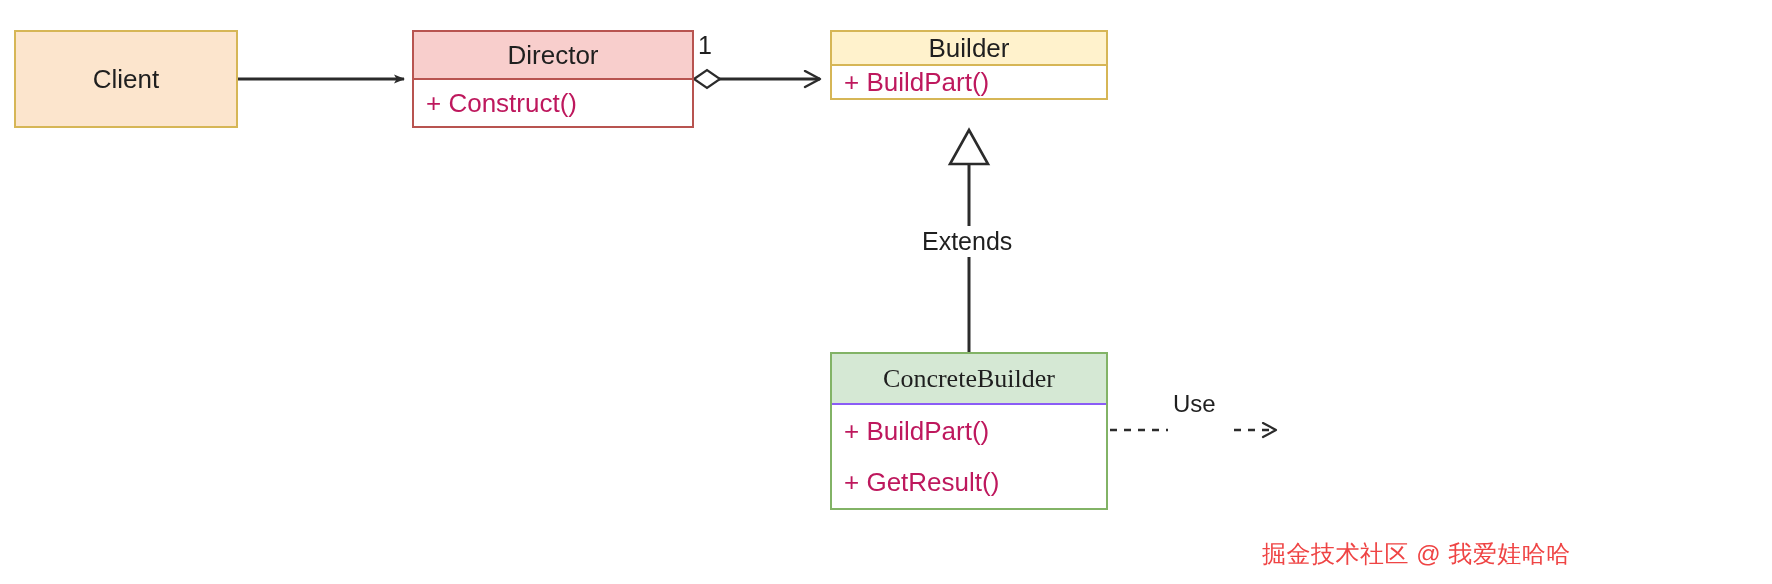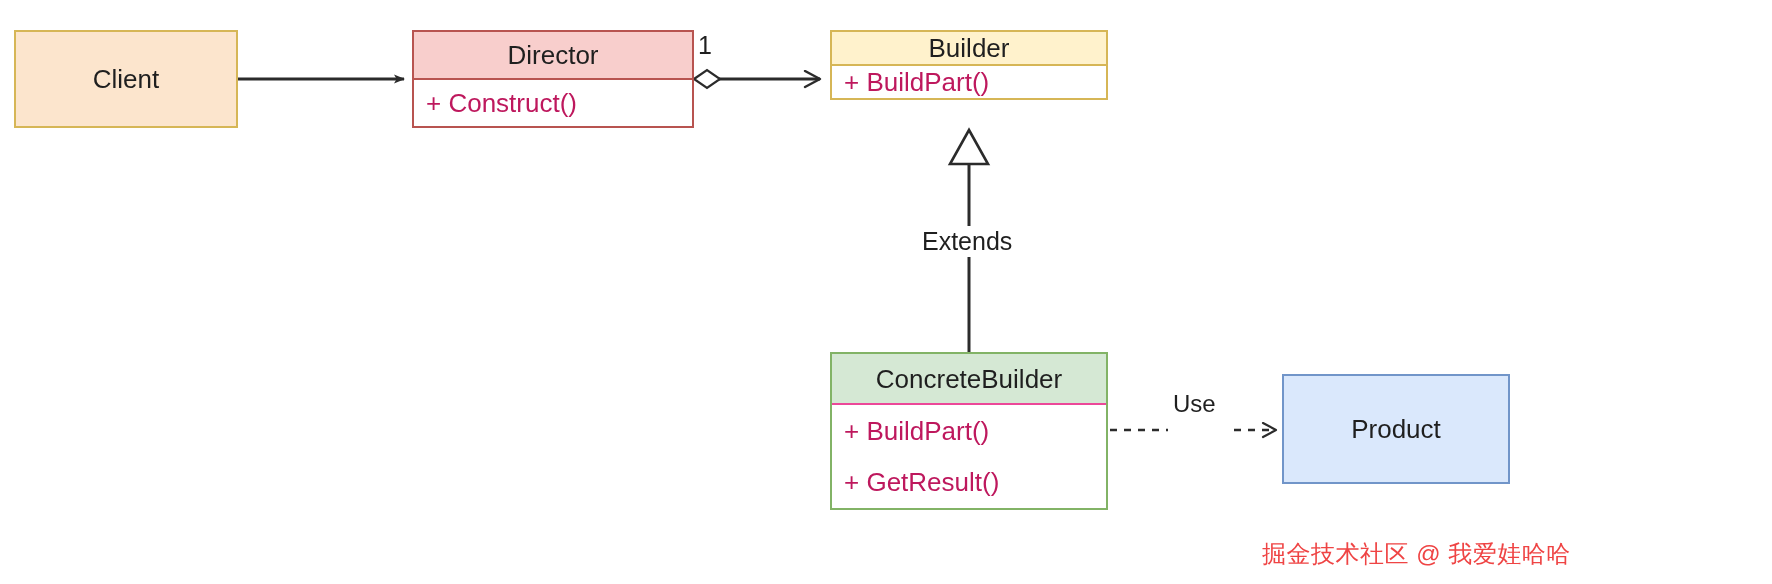--- a/index.html
+++ b/index.html
@@ -100,21 +100,22 @@
   #node-builder .uml-compartment { height: 47px; }
 
   #node-concrete {
     left: 830px; top: 352px; width: 278px; height: 158px;
     border-color: #82b366;
     background: #ffffff;
   }
   #node-concrete .uml-title {
     height: 52px;
     background: #d5e8d4;
-    border-bottom: 2px solid #ec4899;
+    border-bottom: 2px solid #8b5cf6;
+    font-family: Liberation Serif, serif;
   }
   #node-concrete .uml-compartment { height: 52px; }
 
   #node-product {
     left: 1282px; top: 374px; width: 228px; height: 110px;
     background: #dae8fc;
     border-color: #7195c9;
   }
 
   
@@ -209,23 +210,20 @@
     <div class="uml-title">Builder</div>
     <div class="uml-compartment">+ BuildPart()</div>
   </div>
 
   <div class="uml-node" id="node-concrete">
     <div class="uml-title">ConcreteBuilder</div>
     <div class="uml-compartment">+ BuildPart()</div>
     <div class="uml-compartment">+ GetResult()</div>
   </div>
 
-  <div class="uml-node uml-simple" id="node-product">
-    <div class="uml-title">Product</div>
-  </div>
 
   <div class="edge-label" id="label-multiplicity">1</div>
 
   <div class="edge-label" id="label-extends">Extends</div>
 
   <div class="edge-label" id="label-use">Use</div>
 
   <div id="watermark">掘金技术社区 @ 我爱娃哈哈</div>
 
 </div>

